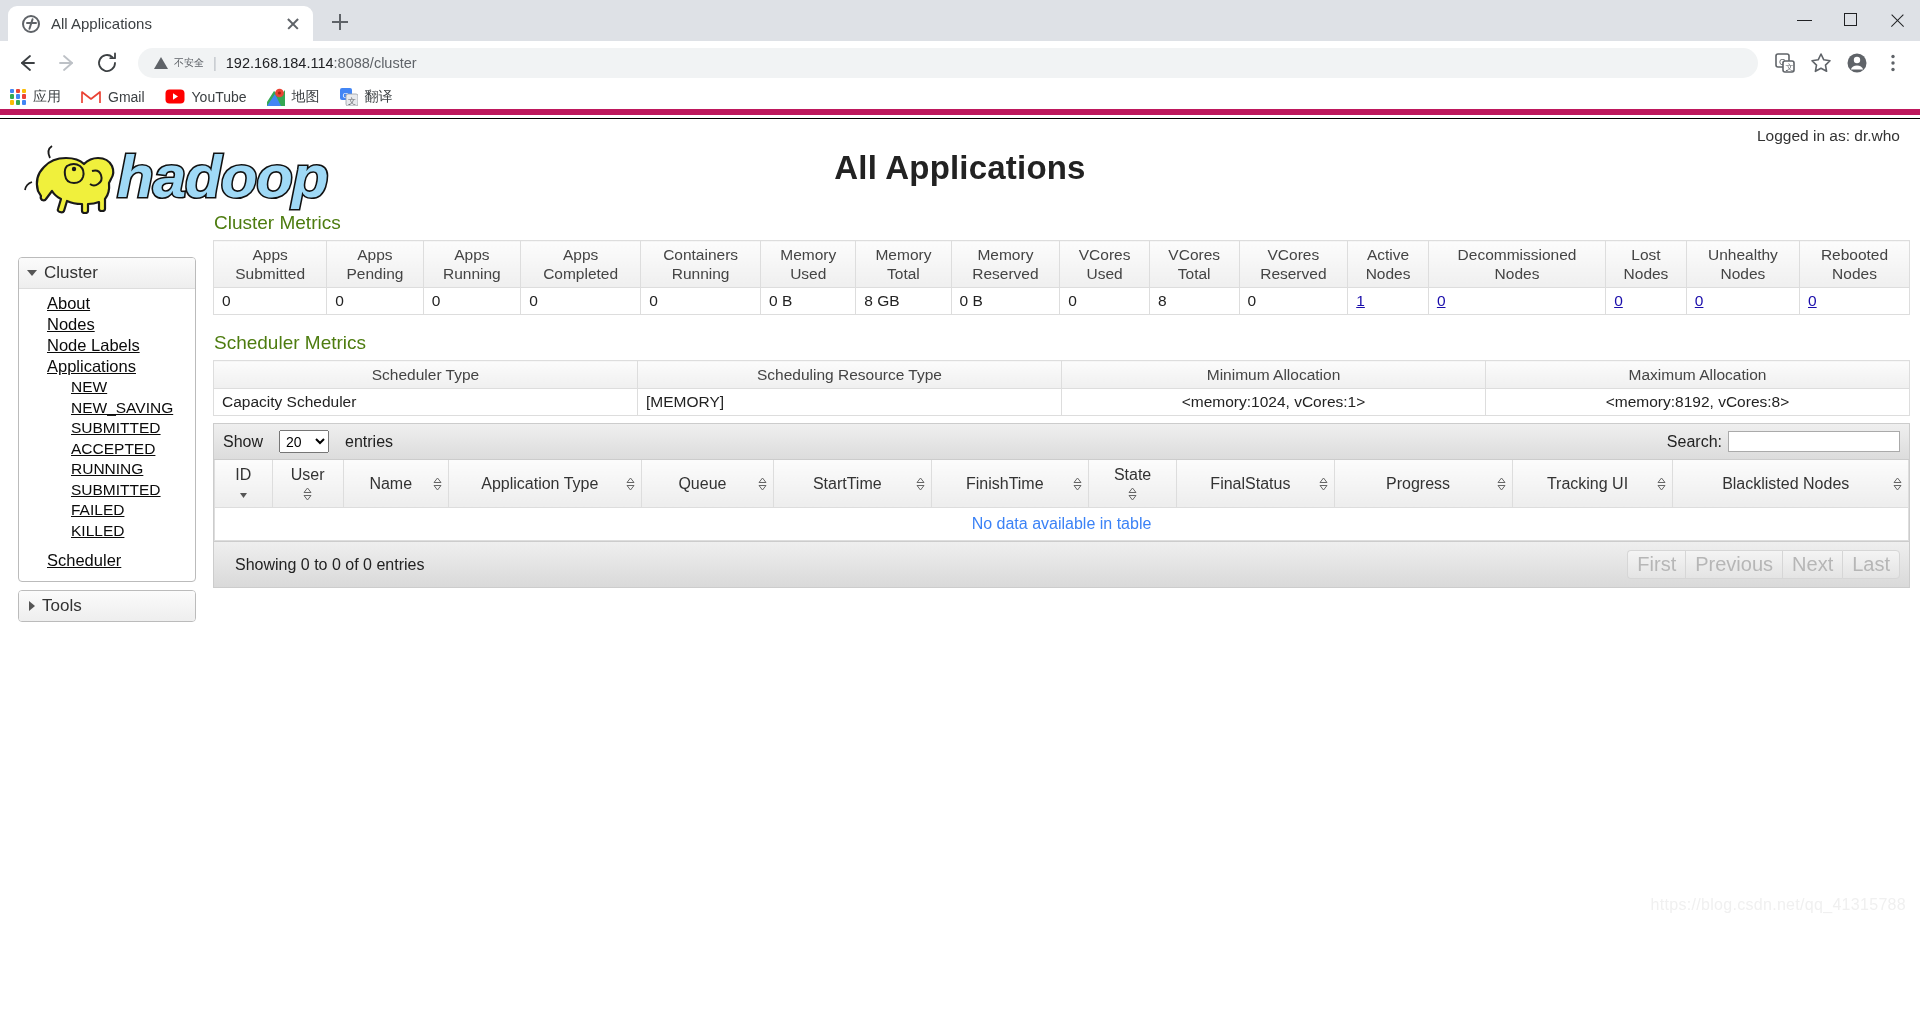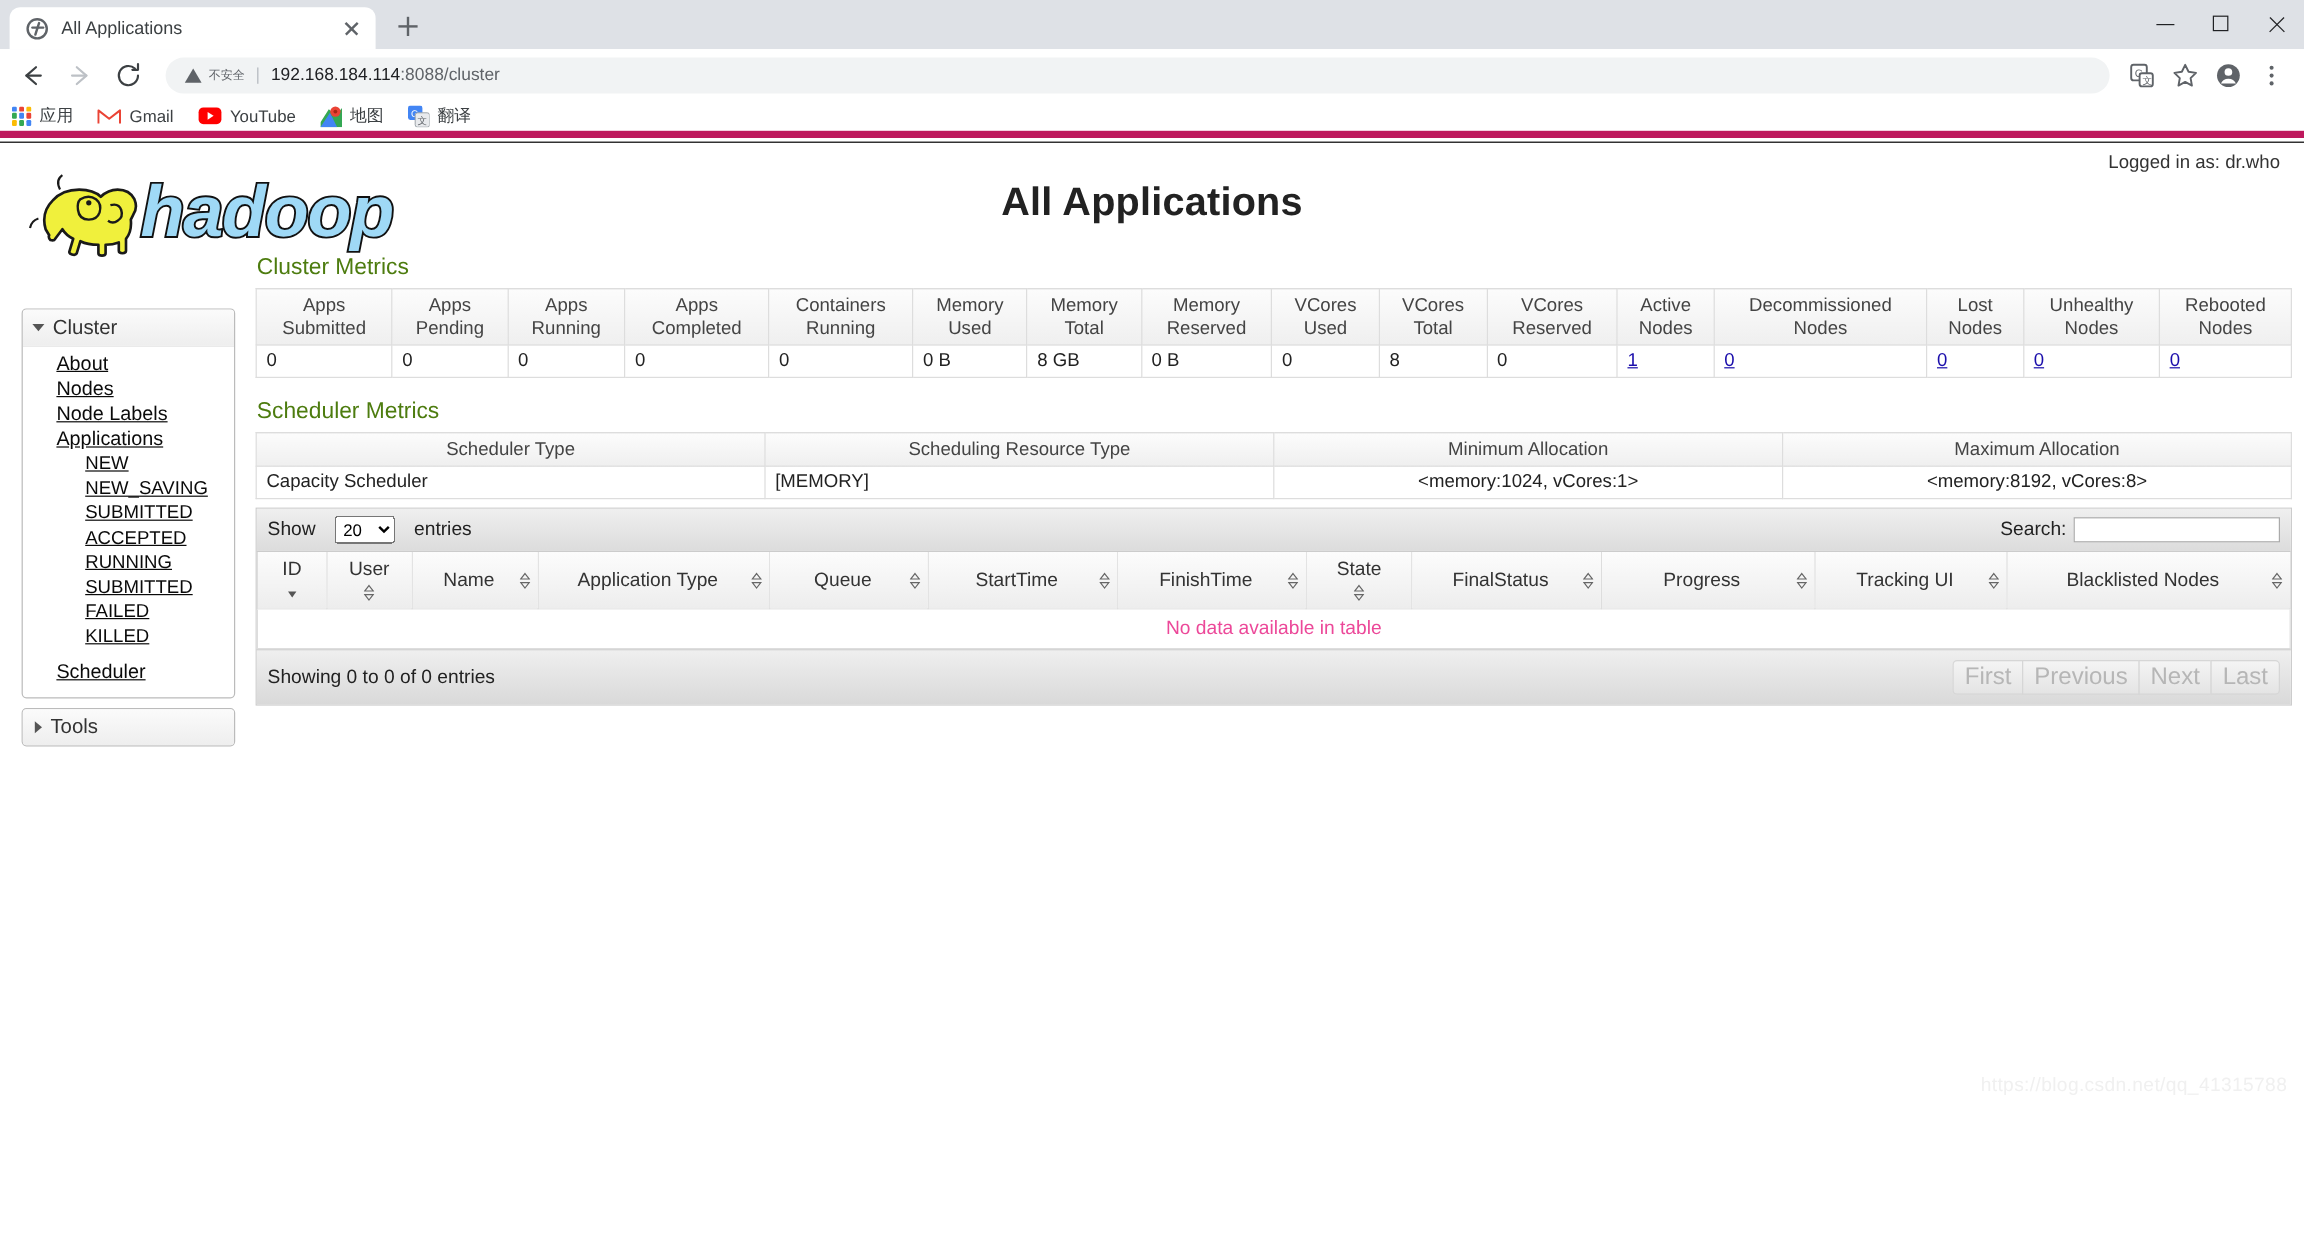--- a/index.html
+++ b/index.html
@@ -213,28 +213,28 @@
   table.dt th .sorticon {
     position: absolute; right: 6px; top: 50%; transform: translateY(-50%);
     width: 9px; height: 16px;
   }
   table.dt th.narrow { padding: 5px 6px; }
   table.dt th.narrow .sorticon {
     position: static; display: block; margin: 2px auto 0 auto; transform: none;
   }
   .dt-empty {
     border: 1px solid #ddd; border-top: none; text-align: center;
-    font-size: 16px; color: #ec4899; padding: 7px 0; background: #fff;
+    font-size: 16px; color: #3b82f6; padding: 7px 0; background: #fff;
   }
   .dt-bottom {
     background: linear-gradient(#efefef,#d9d9d9);
     border-top: 1px solid #ccc; padding: 8px 9px;
     display: flex; align-items: center; font-size: 16px; color: #222;
   }
-  .dt-info { white-space: nowrap; }
+  .dt-info { white-space: nowrap; margin-left: 12px; }
   .dt-paginate { margin-left: auto; display: flex; }
   .pgbtn {
     color: #b6b6b6; font-size: 20px; padding: 2px 9px; cursor: default;
     background: linear-gradient(#f4f4f4,#e4e4e4);
     border: 1px solid #d6d6d6; border-right: none;
   }
   .pgbtn:first-child { border-radius: 4px 0 0 4px; }
   .pgbtn:last-child  { border-radius: 0 4px 4px 0; border-right: 1px solid #d6d6d6; }
 
   .watermark {

